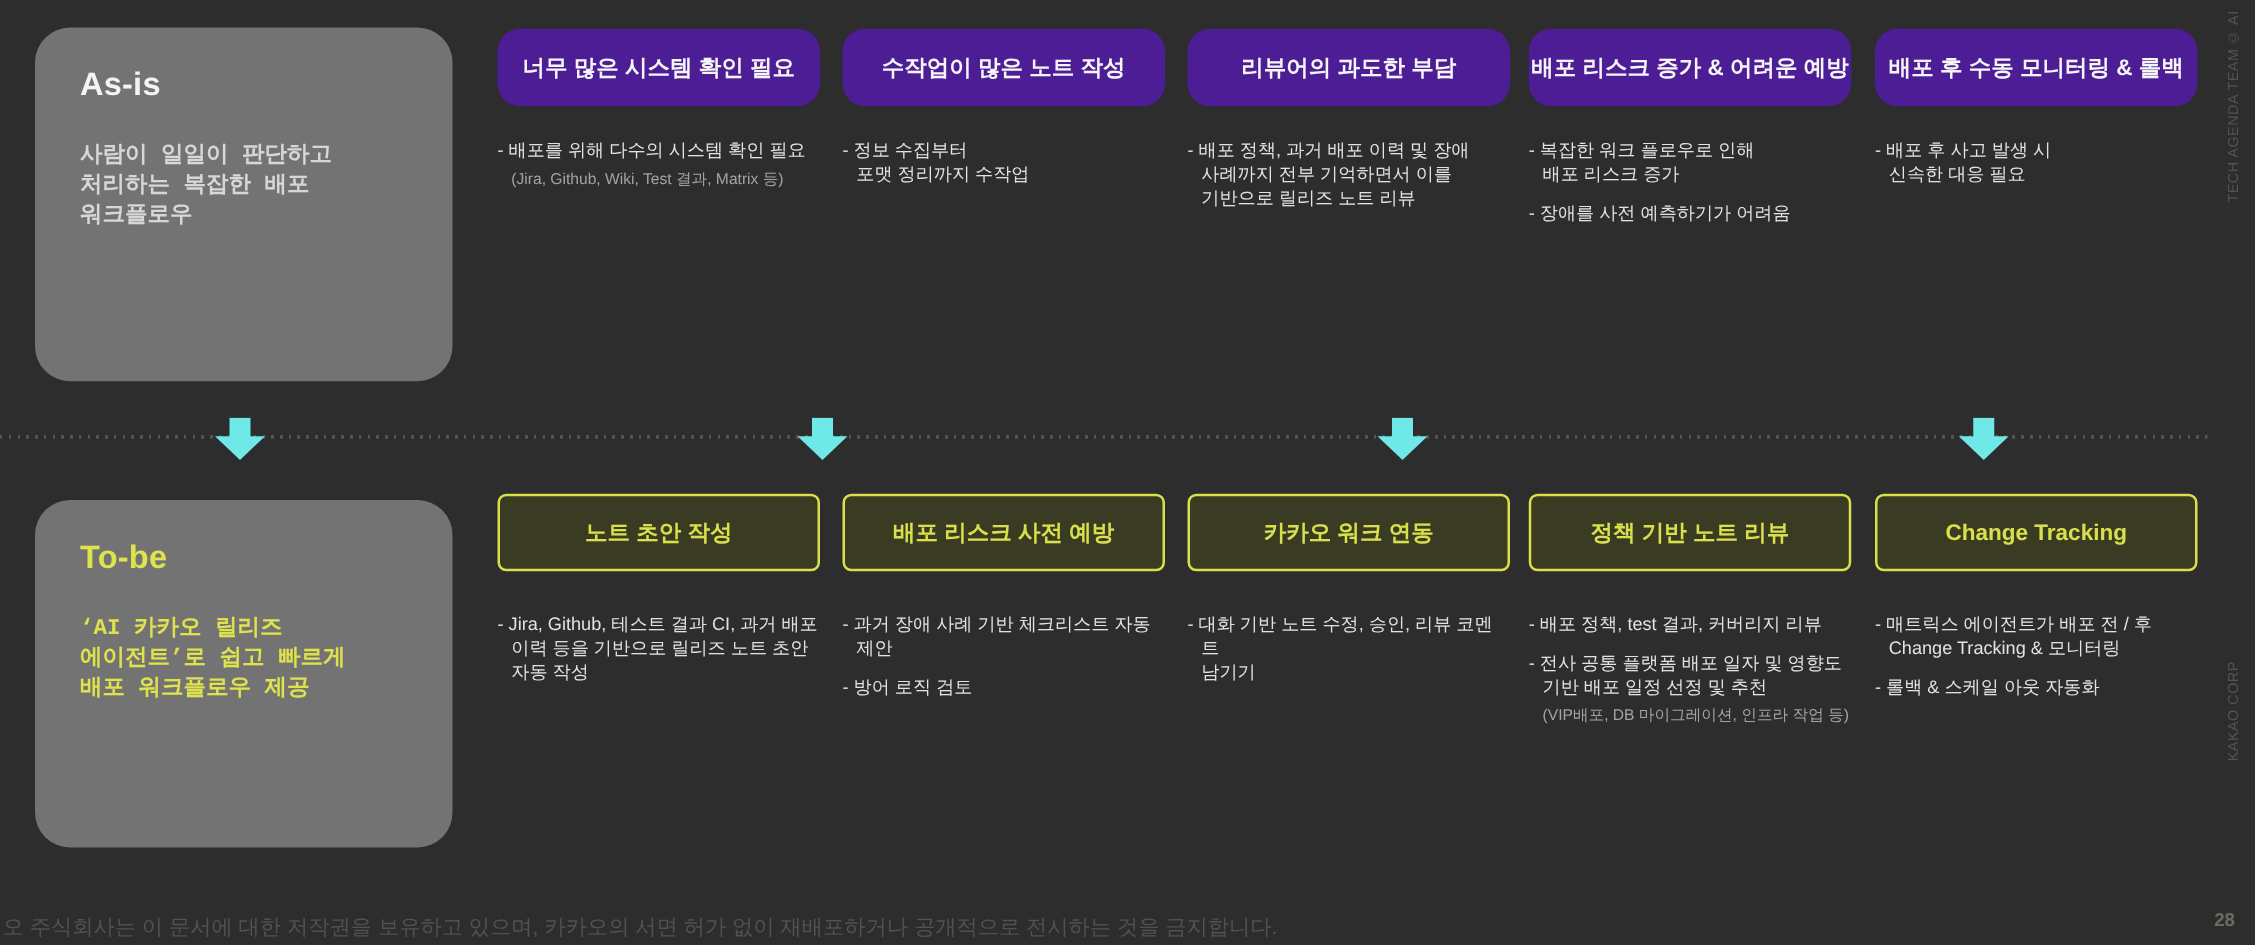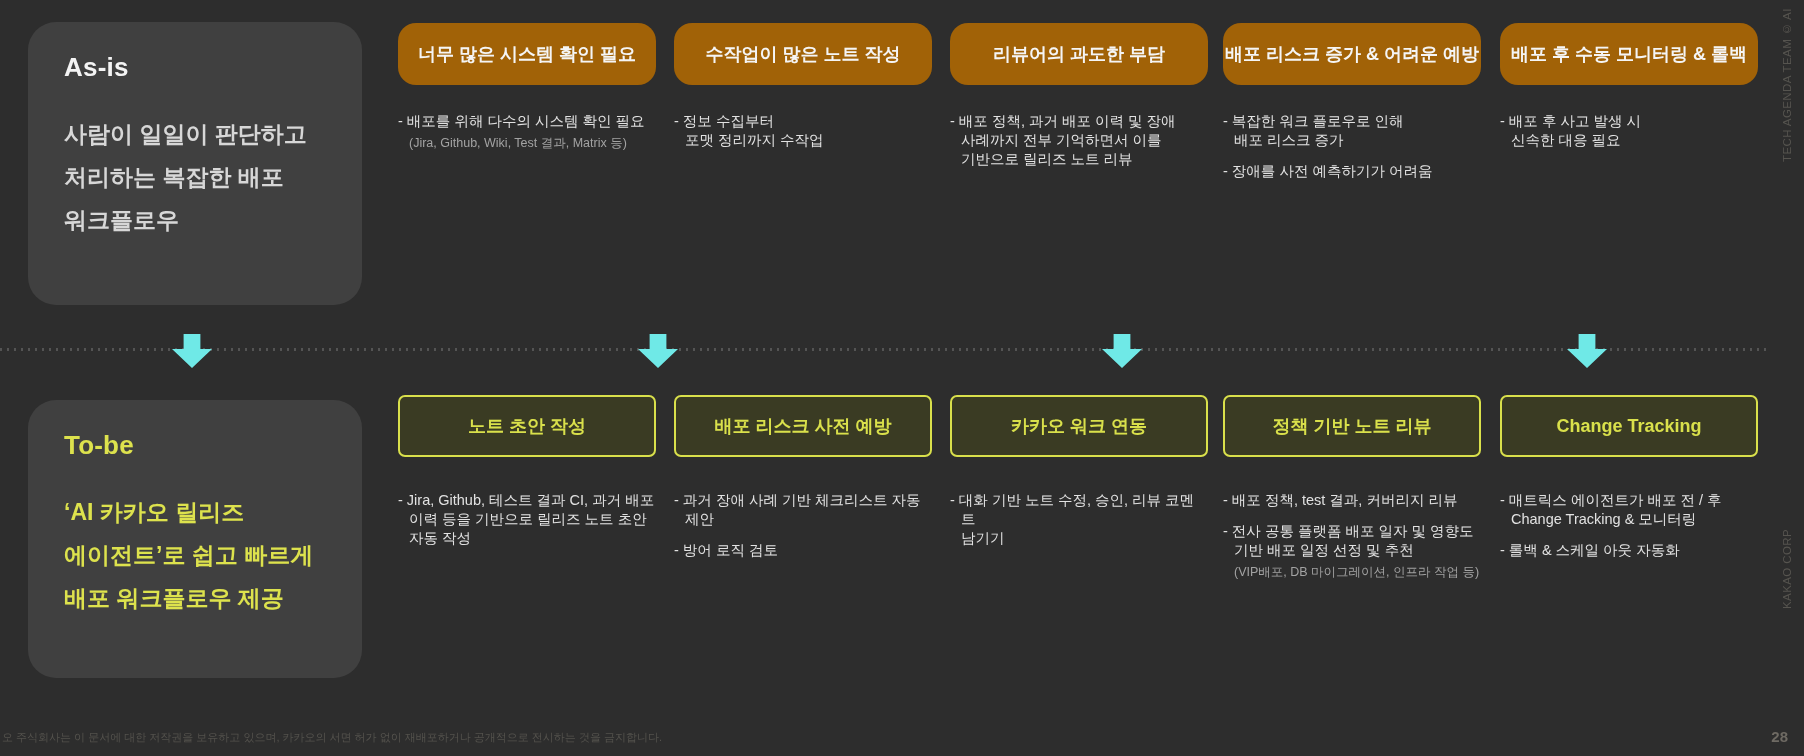--- a/index.html
+++ b/index.html
@@ -5,37 +5,37 @@
   html,body { margin:0; padding:0; background:#2d2d2d; }
   .slide {
     position:relative; width:1804px; height:756px; overflow:hidden;
     background:#2d2d2d;
     font-family:"Liberation Sans", sans-serif;
   }
 
   
   .card {
     position:absolute; left:28px; width:334px; box-sizing:border-box;
-    background:#404040; border-radius:28px; padding:30px 36px;
+    background:#737373; border-radius:28px; padding:30px 36px;
   }
   .card-asis { top:22px; height:283px; }
   .card-tobe { top:400px; height:278px; }
   .card h2 { margin:0 0 30px; font-size:26px; font-weight:800; color:#f4f4f4; letter-spacing:.2px; }
-  .card p  { margin:0; font-size:23px; line-height:43px; font-weight:600; color:#d7d7d7; white-space:pre-line; }
+  .card p  { margin:0; font-size:18px; line-height:24px; font-weight:600; color:#d7d7d7; white-space:pre-line;font-family:Liberation Mono, monospace; }
   .card-tobe h2 { color:#dde24d; }
   .card-tobe p  { color:#dde24d; font-weight:600; }
   .card-tobe .em { font-weight:800; }
 
   
   .col { position:absolute; width:258px; }
   .col-problem  { top:23px; }
   .col-solution { top:395px; }
 
   .pill {
-    height:62px; border-radius:18px; background:#a16207;
+    height:62px; border-radius:18px; background:#4c1d95;
     display:flex; align-items:center; justify-content:center;
     font-size:18px; font-weight:700; color:#f5f5f5; text-align:center;
   }
   .sol-box {
     height:62px; box-sizing:border-box; border-radius:7px;
     border:2.5px solid #d9e04b; background:#3a3b23;
     display:flex; align-items:center; justify-content:center;
     font-size:18px; font-weight:700; color:#d9e04b; text-align:center;
   }
 
@@ -55,21 +55,21 @@
     position:absolute; top:348px; left:0; width:1766px; height:3px;
     background-image:repeating-linear-gradient(to right, #545454 0 2px, transparent 2px 7px);
   }
   .arrow {
     position:absolute; top:334px; width:40px; height:34px; background:#6fe9e7; z-index:2;
     clip-path:polygon(29% 0, 71% 0, 71% 44%, 100% 44%, 50% 100%, 0 44%, 29% 44%);
   }
 
   
   .footer-copyright {
-    position:absolute; left:2px; top:730px; font-size:11px; color:#54524d; white-space:nowrap;
+    position:absolute; left:2px; top:730px; font-size:17px; color:#54524d; white-space:nowrap;
   }
   .page-number {
     position:absolute; right:16px; top:728px; font-size:15px; font-weight:700; color:#6e6a63;
   }
   .side-label {
     position:absolute; right:11px; color:#56544f; font-size:11.5px; letter-spacing:.4px;
     writing-mode:vertical-rl; transform:rotate(180deg); white-space:nowrap;
   }
   .side-top    { top:-28px; height:190px; }
   .side-bottom { top:517px; height:92px; }

